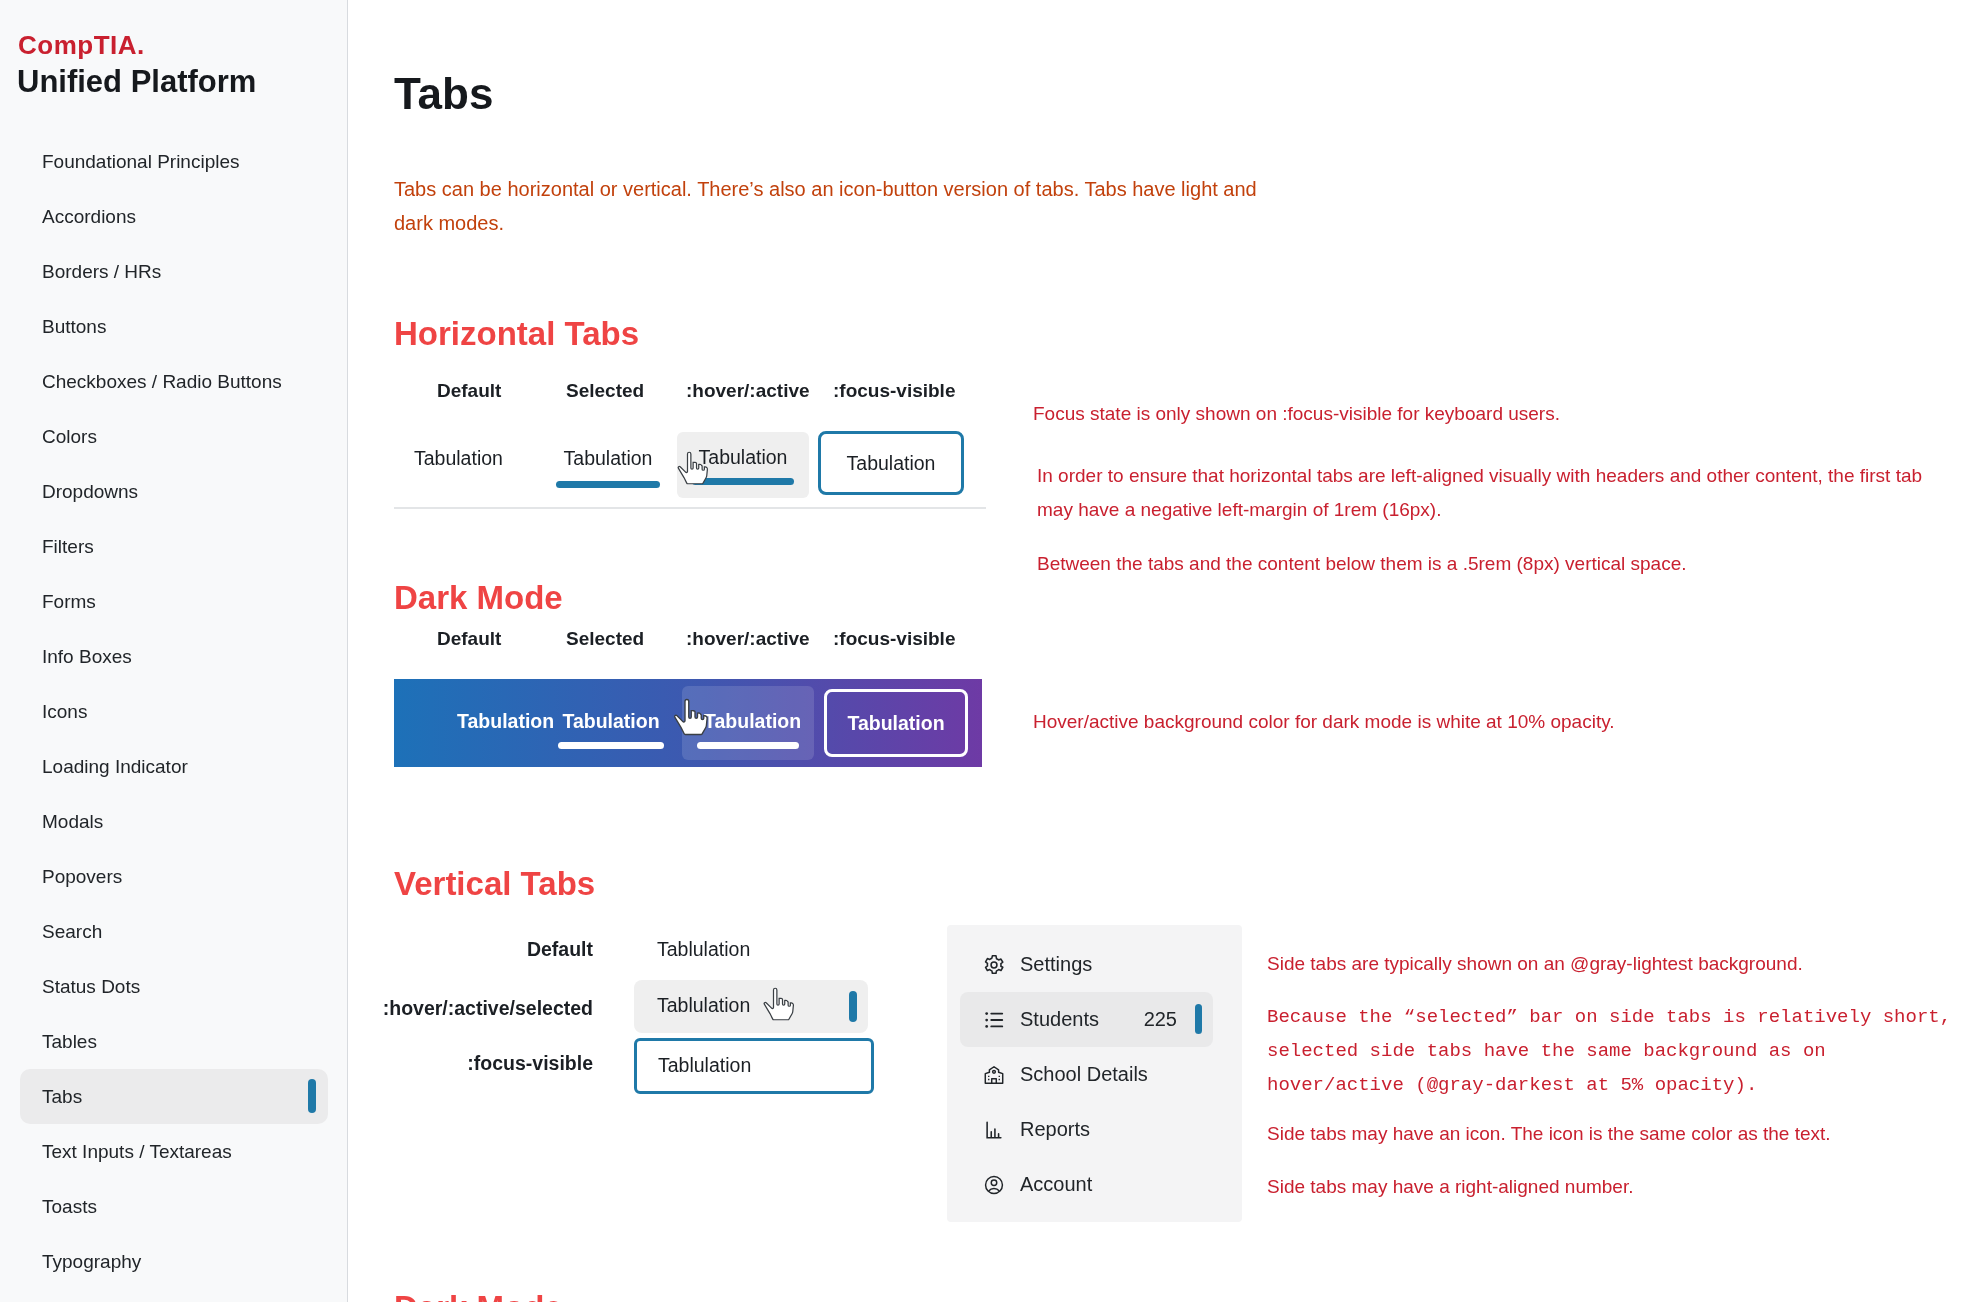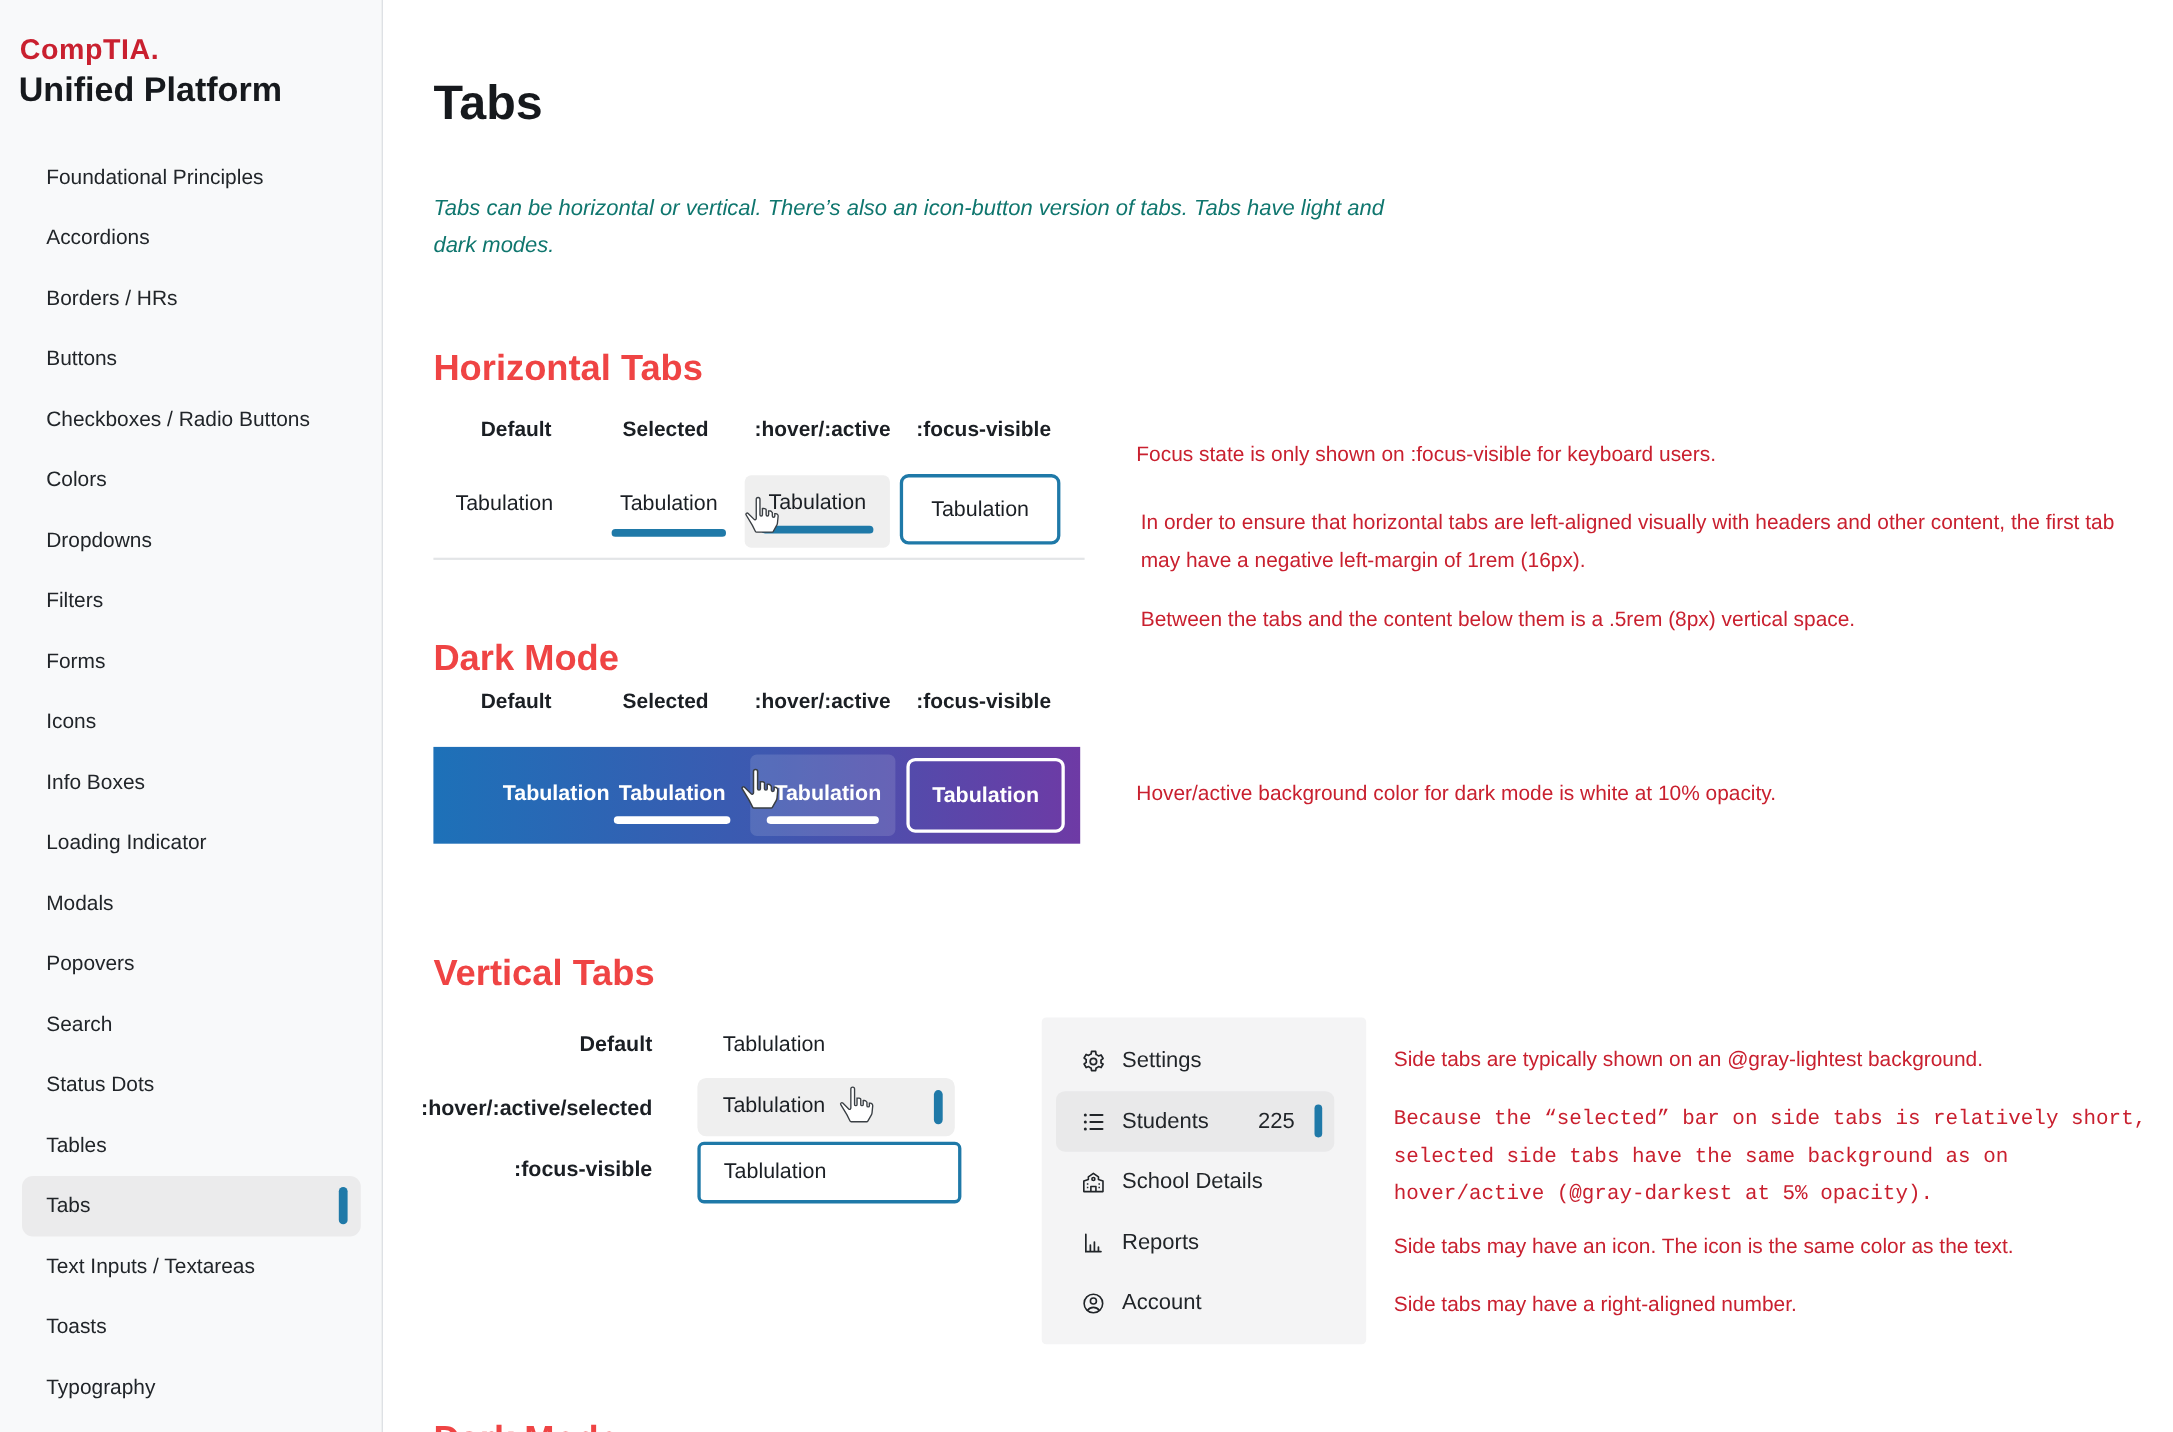--- a/index.html
+++ b/index.html
@@ -17,21 +17,21 @@
   .nav-item.selected{background:#ebebec;}
   .sel-bar{position:absolute;right:12px;top:10px;width:8px;height:34px;border-radius:4px;background:#1f79a8;}
 
   
   .h1{position:absolute;left:394px;top:40px;font-size:44px;font-weight:700;color:#16191d;}
   .h2{position:absolute;font-size:33px;font-weight:700;color:#ef4444;}
   .h2.hz{left:394px;top:288px;}
   .h2.dk{left:394px;top:552px;}
   .h2.vt{left:394px;top:838px;}
   .h2.dk2{left:394px;top:1262px;}
-  .desc{position:absolute;left:394px;top:152px;width:905px;font-size:20px;line-height:34px;color:#0f766e;font-style:italic;}
+  .desc{position:absolute;left:394px;top:152px;width:905px;font-size:20px;line-height:34px;color:#c2410c;}
 
   
   .sl{position:absolute;font-size:19px;font-weight:700;color:#1b1f24;}
   .sl.row-light{top:380px;} .sl.row-dark{top:628px;}
   .sl.l0{left:437px;} .sl.l1{left:566px;} .sl.l2{left:686px;} .sl.l3{left:833px;}
 
   
   .tab-txt{font-size:19.5px;color:#1b1f24;}
   .ul{height:7px;border-radius:4px;background:#1f79a8;}
   .lt-default{position:absolute;left:414px;top:447px;}
@@ -128,24 +128,24 @@
       <div class="nav-item">
           <span>Dropdowns</span>
         </div>
       <div class="nav-item">
           <span>Filters</span>
         </div>
       <div class="nav-item">
           <span>Forms</span>
         </div>
       <div class="nav-item">
+          <span>Info Boxes</span>
+        </div>
+      <div class="nav-item">
           <span>Icons</span>
-        </div>
-      <div class="nav-item">
-          <span>Info Boxes</span>
         </div>
       <div class="nav-item">
           <span>Loading Indicator</span>
         </div>
       <div class="nav-item">
           <span>Modals</span>
         </div>
       <div class="nav-item">
           <span>Popovers</span>
         </div>

